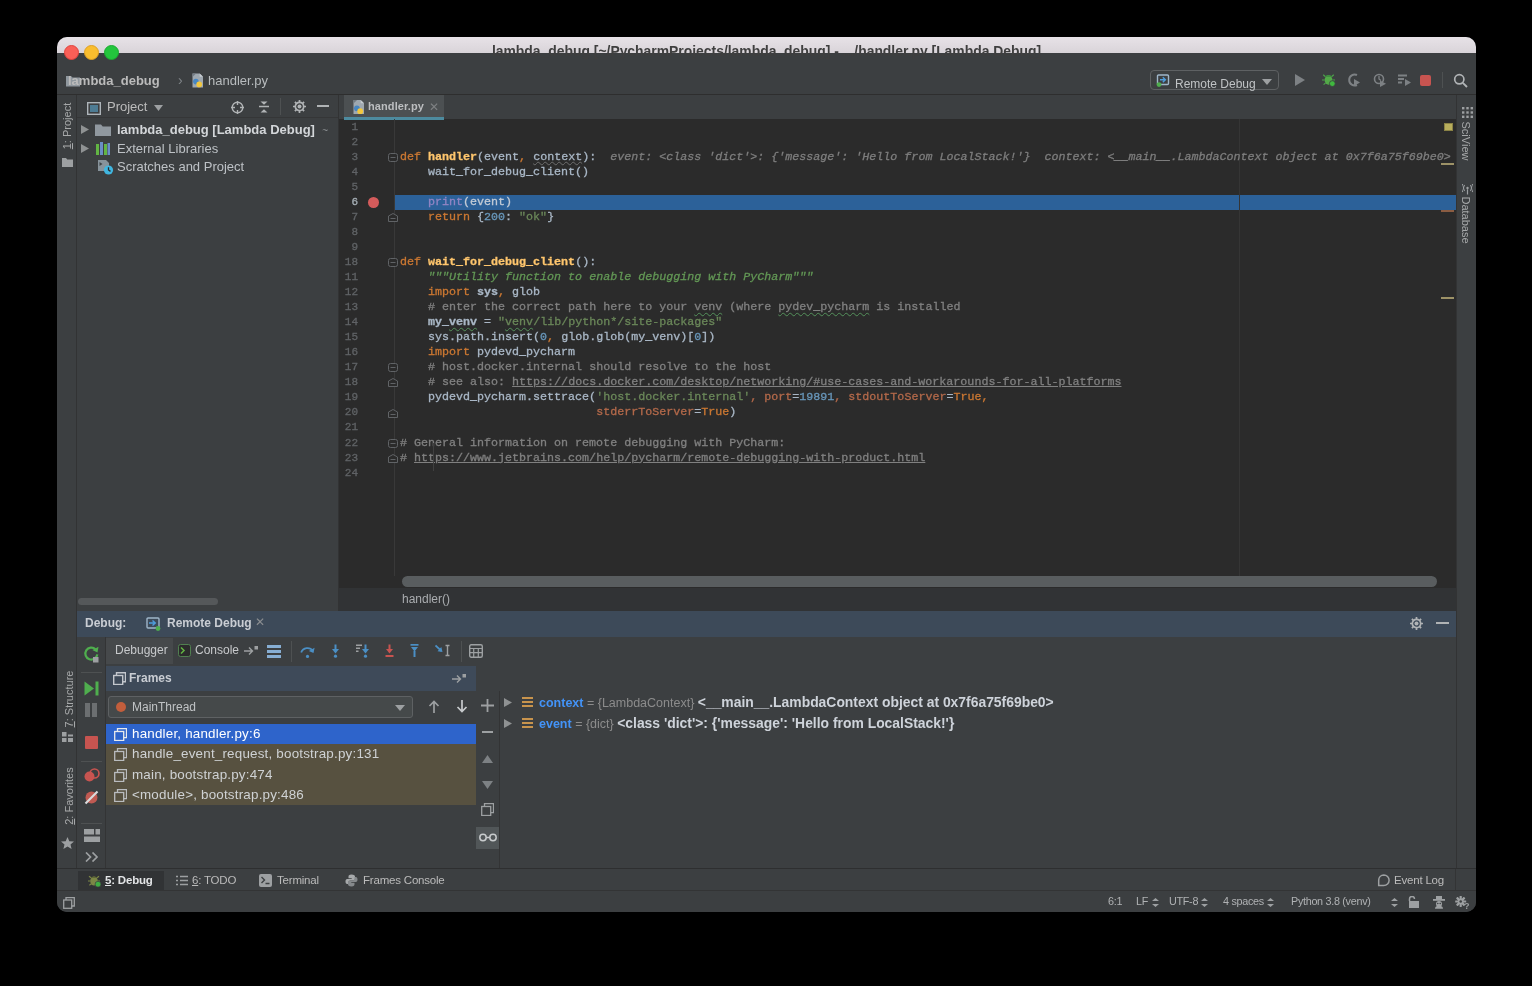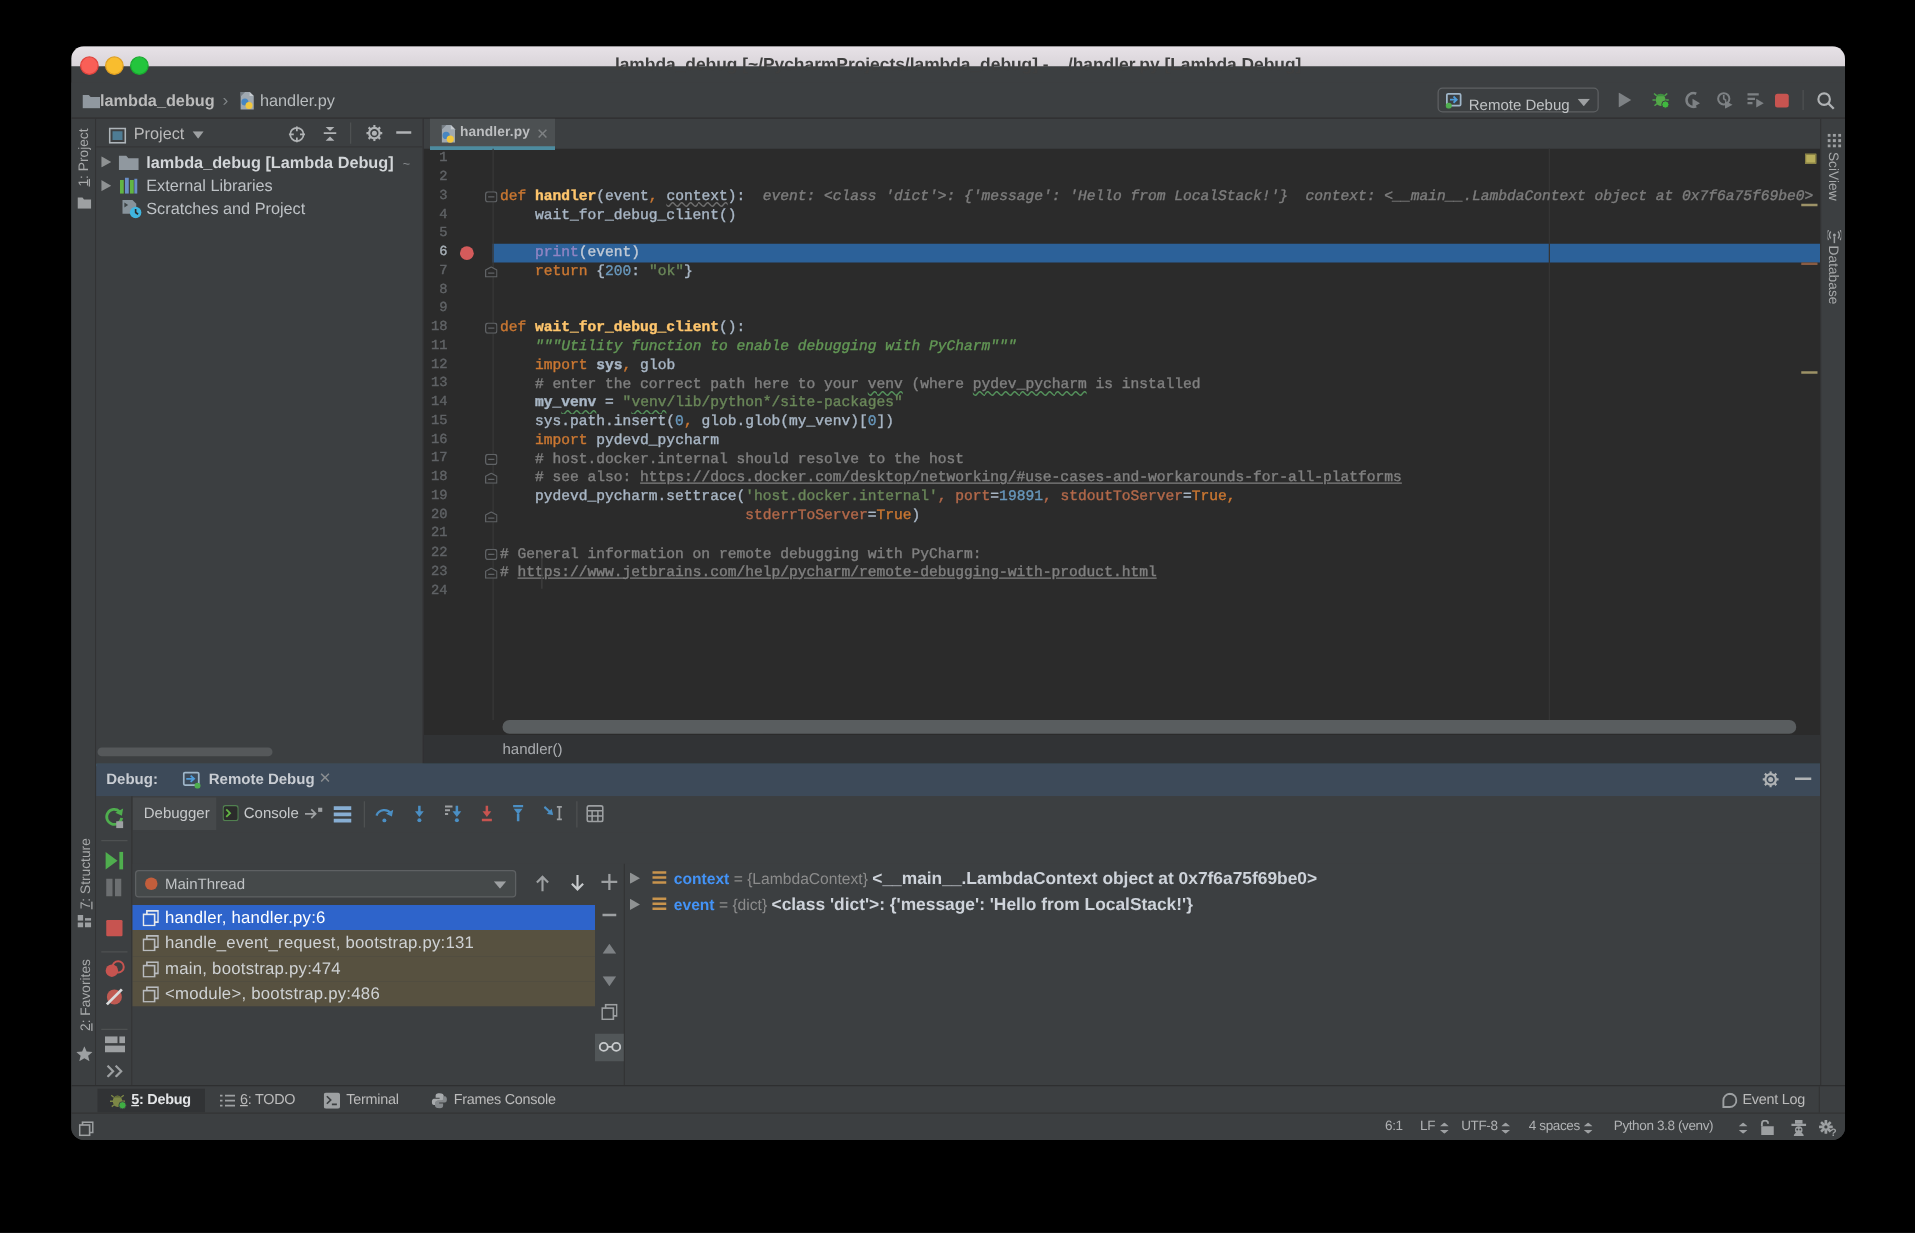--- a/index.html
+++ b/index.html
@@ -76,21 +76,21 @@
     <div class="tl r"></div>
       <div class="tl y"></div>
       <div class="tl g"></div>
     <div class="wtitle">lambda_debug [~/PycharmProjects/lambda_debug] - .../handler.py [Lambda Debug]</div>
   </div>
 
   <div class="navbar" id="navbar">
     <svg class="abs" style="left:9px;top:8px" width="14" height="13" viewBox="0 0 14 13">
         <path d="M0 2 h5 l1.5 1.5 H14 v9 H0 z" fill="#90989f"></path>
       </svg>
-    <div class="crumb" style="left:23px;">lambda_debug</div>
+    <div class="crumb" style="left:11px;">lambda_debug</div>
     <div class="crumb" style="left:121px;color:#7f8487;font-weight:normal;font-size:14px;">›</div>
     <svg class="abs" style="left:133px;top:7px" width="15" height="15" viewBox="0 0 15 15">
         <path d="M2.5 0.5 h7.2 l3.3 3.3 V14.5 H2.5 z" fill="#9fa8b0"></path>
         <path d="M9.7 0.5 l3.3 3.3 H9.7 z" fill="#c6cbd0"></path>
         <path d="M2.5 0.5 h3.6 L2.5 4.1 z" fill="#747c83"></path>
         <circle cx="5.9" cy="8.6" r="2.8" fill="#4886c1"></circle>
         <circle cx="9.2" cy="11.4" r="2.8" fill="#f2c73e"></circle>
       </svg>
     <div class="crumb" style="left:151px;font-weight:normal;color:#b8bcbe;">handler.py</div>
 
@@ -404,20 +404,31 @@
           <path d="M7.5 8 l-1.2-5 -3.8 4.2 z" fill="#4b8fc4"></path>
           <path d="M10.5 1.5 h2 m2 0 h-2 m0 0 v10 m-2 0 h4" stroke="#9da0a2" stroke-width="1.4" fill="none"></path>
         </svg>
       <div class="abs" style="left:355px;top:4px;width:1px;height:21px;background:#4e5152;"></div>
       <svg class="abs" style="left:363px;top:7px" width="14" height="14" viewBox="0 0 14 14">
           <rect x="0.7" y="0.7" width="12.6" height="12.6" rx="1.5" fill="none" stroke="#9da0a2" stroke-width="1.4"></rect>
           <path d="M1 4.5 h12 M4.7 4.5 V13 M9.3 4.5 V13 M1 8.7 h12" stroke="#9da0a2" stroke-width="1.2"></path>
         </svg>
     </div>
 
+    <div class="panelhead" style="left:29px;width:370px;">
+      <svg class="abs" style="left:7px;top:6px" width="13" height="13" viewBox="0 0 13 13">
+          <rect x="0.7" y="3.5" width="9" height="9" fill="none" stroke="#c3c7cd" stroke-width="1.4"></rect>
+          <path d="M3.5 3.5 V0.7 h9 v9 h-2.8" fill="none" stroke="#c3c7cd" stroke-width="1.4"></path>
+        </svg>
+      <div class="abs" style="left:23px;top:5px;font-size:12px;font-weight:bold;color:#c9cdd3;">Frames</div>
+      <svg class="abs" style="left:346px;top:8px" width="14" height="10" viewBox="0 0 14 10">
+          <path d="M0 5 h8 M5 1.5 L8.5 5 5 8.5" stroke="#9da0a2" stroke-width="1.4" fill="none"></path>
+          <rect x="10.5" y="0" width="3.5" height="3.5" fill="#9da0a2"></rect>
+        </svg>
+    </div>
 
     <div class="dstrip">
       <svg class="abs" style="left:6px;top:9px" width="17" height="17" viewBox="0 0 17 17">
           <path d="M12.5 3.2 A6 6 0 1 0 14.3 8.3" fill="none" stroke="#4fae4e" stroke-width="2.2"></path>
           <path d="M15.5 0.8 l-1 5.8 -5.2-2.5 z" fill="#4fae4e"></path>
           <rect x="10" y="11" width="5.5" height="5.5" fill="#9da0a2"></rect>
         </svg>
       <div class="abs" style="left:4px;top:35px;width:21px;height:1px;background:#4e5152;"></div>
       <svg class="abs" style="left:7px;top:44px" width="15" height="15" viewBox="0 0 15 15">
           <path d="M0.5 0.5 L10 7.5 L0.5 14.5 z" fill="#4fae4e"></path>

